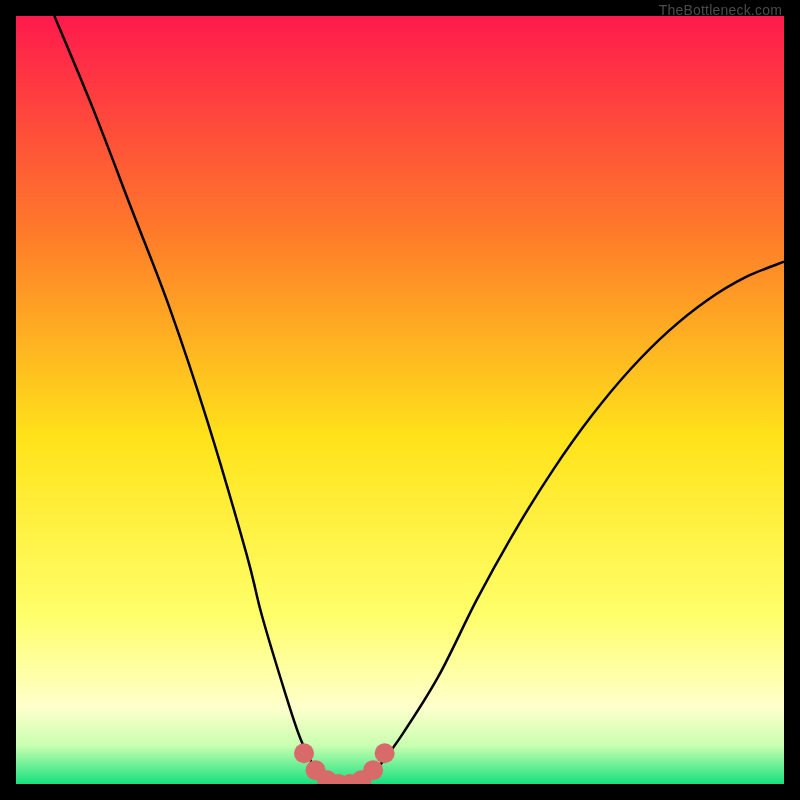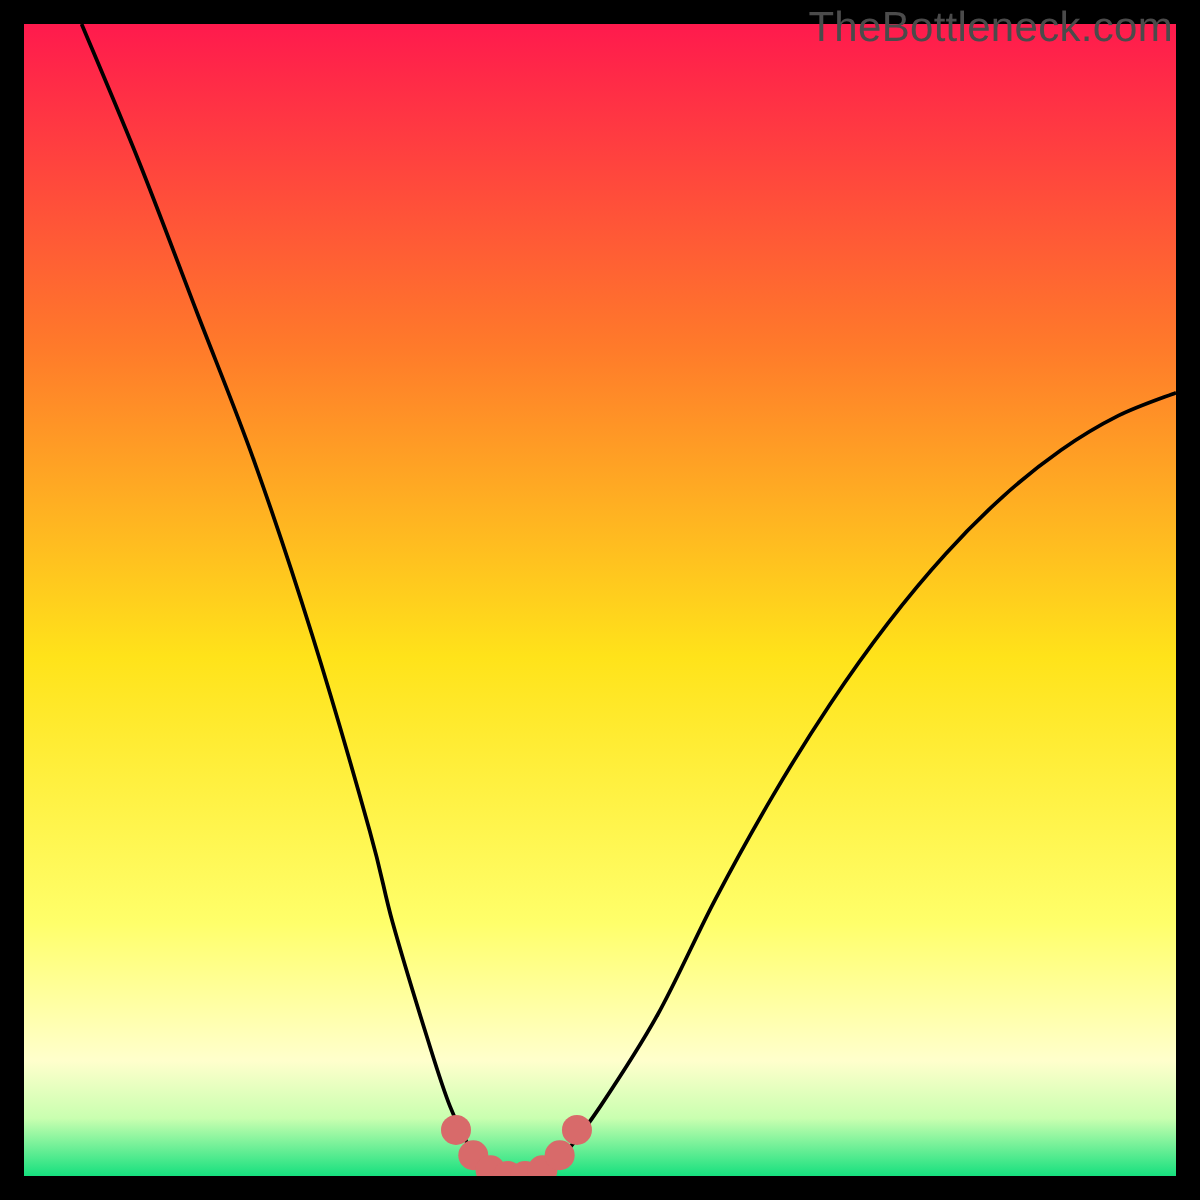--- a/index.html
+++ b/index.html
@@ -24,21 +24,21 @@
     left: 0;
     top: 0;
     width: 768px;
     height: 768px;
   }
   .watermark {
     position: absolute;
     top: 2px;
     right: 18px;
     color: #4b4b4b;
-    font-size: 28px;
+    font-size: 14px;
     font-weight: 500;
     letter-spacing: 0.2px;
     user-select: none;
   }
   svg {
     position: absolute;
     left: 0;
     top: 0;
   }
 </style>

